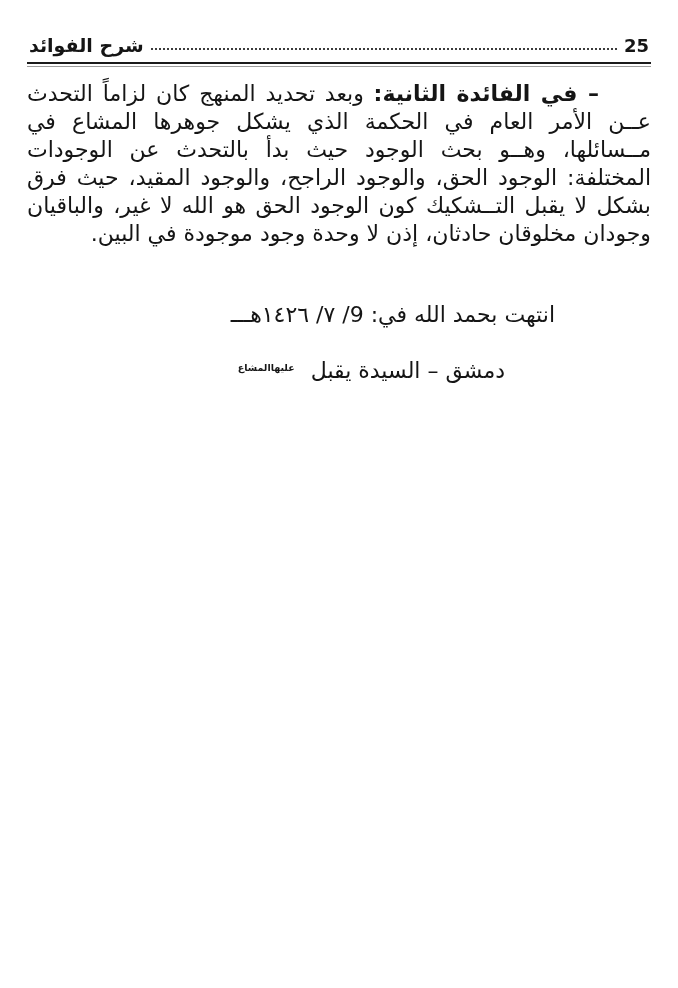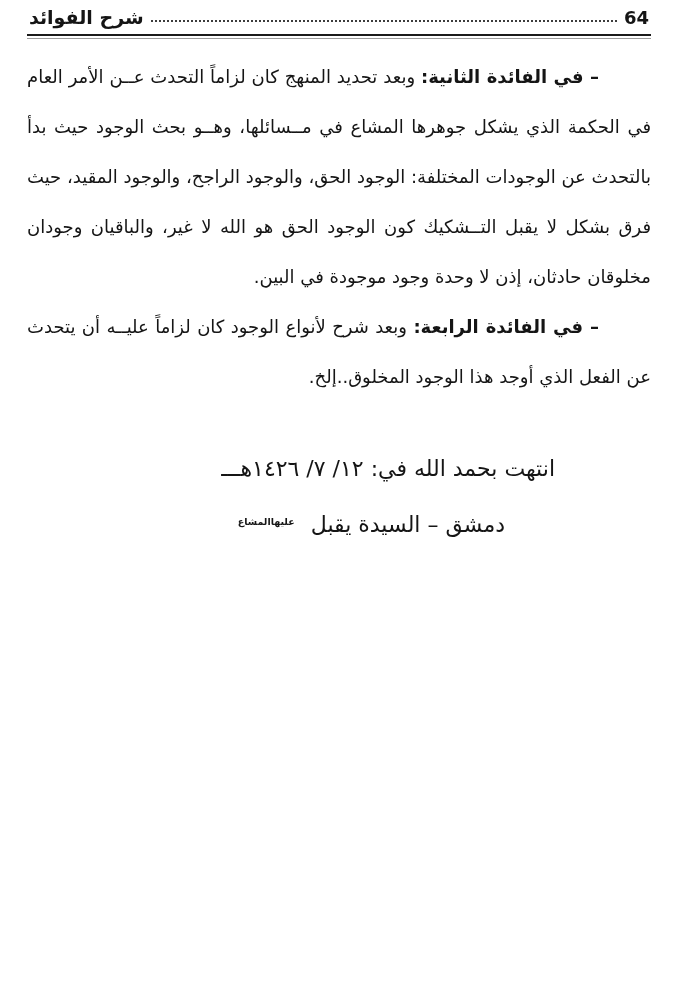--- a/index.html
+++ b/index.html
@@ -6,21 +6,21 @@
   html, body { margin: 0; padding: 0; }
   body {
     width: 678px; height: 988px;
     background: #ffffff;
     color: #151515;
     font-family: "DejaVu Sans", sans-serif;
     overflow: hidden;
   }
   .page {
     width: 678px; height: 988px;
-    padding: 0 27px 0;
+    padding: 28px 27px 0;
     direction: rtl;
   }
   
   .header {
     direction: ltr;              
     display: flex;
     align-items: flex-end;
     gap: 7px;
     padding: 6px 2px 5px;
   }
@@ -43,22 +43,22 @@
   }
   .rule {
     height: 5px;
     border-top: 2.5px solid #1b1b1b;
     border-bottom: 1px solid #9c9c9c;
     margin-top: 1px;
   }
   
   .body-text {
     margin-top: 13px;
-    font-size: 18px;
-    line-height: 50px;
+    font-size: 22px;
+    line-height: 28px;
     text-align: justify;
     text-justify: inter-word;
   }
   p.para { margin: 0; padding: 0; }
   p.indent-md { text-indent: 52px; }
   p.indent-lg { text-indent: 88px; }
   .seg.bold { font-weight: bold; }
   
   .colophon {
     margin-top: 42px;
@@ -81,31 +81,30 @@
   }
 </style>
 </head>
 <body>
 
 <div class="page">
 
   <div class="header">
     <span class="header-title">شرح الفوائد</span>
     <span class="leader"></span>
-    <span class="page-num">64</span>
+    <span class="page-num">25</span>
   </div>
   <div class="rule"></div>
 
   <div class="body-text">
       <p class="para indent-md"><span class="seg bold">– في الفائدة الثانية:</span><span class="seg"> وبعد تحديد المنهج كان لزاماً التحدث عــن الأمر العام في الحكمة الذي يشكل جوهرها المشاع في مــسائلها، وهــو بحث الوجود حيث بدأ بالتحدث عن الوجودات المختلفة: الوجود الحق، والوجود الراجح، والوجود المقيد، حيث فرق بشكل لا يقبل التــشكيك كون الوجود الحق هو الله لا غير، والباقيان وجودان مخلوقان حادثان، إذن لا وحدة وجود موجودة في البين.</span></p>
-      <p class="para indent-md"><span class="seg bold">– في الفائدة الرابعة:</span><span class="seg"> وبعد شرح لأنواع الوجود كان لزاماً عليــه أن يتحدث عن الفعل الذي أوجد هذا الوجود المخلوق..إلخ.</span></p>
     </div>
 
   <div class="colophon">
-    <div class="colo-line colo-line1">انتهت بحمد الله في: ١٢/ ٧/ ١٤٢٦هـــ</div>
+    <div class="colo-line colo-line1">انتهت بحمد الله في: 9/ ٧/ ١٤٢٦هـــ</div>
     <div class="colo-line colo-line2">
       <span>دمشق – السيدة يقبل</span>
       <span class="honorific">
         <span>عليها</span>
         <span>المشاع</span>
       </span>
     </div>
   </div>
 
 </div>

